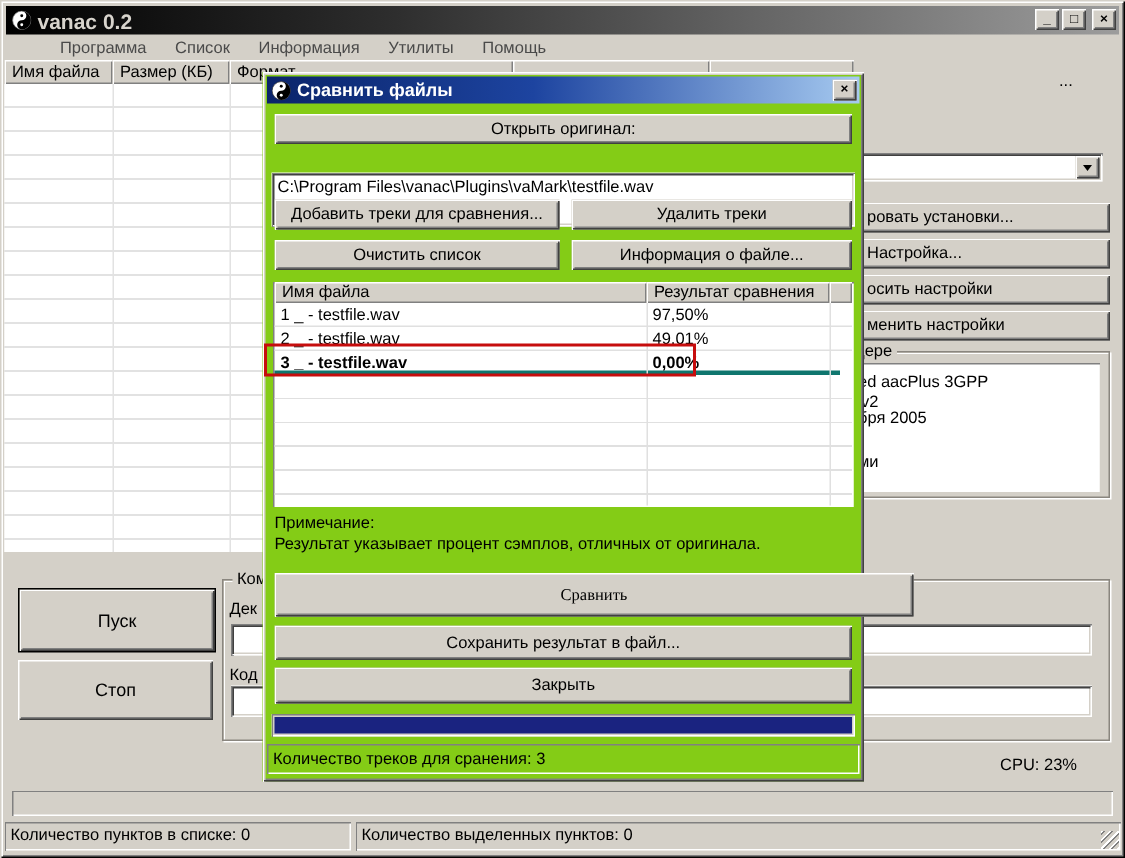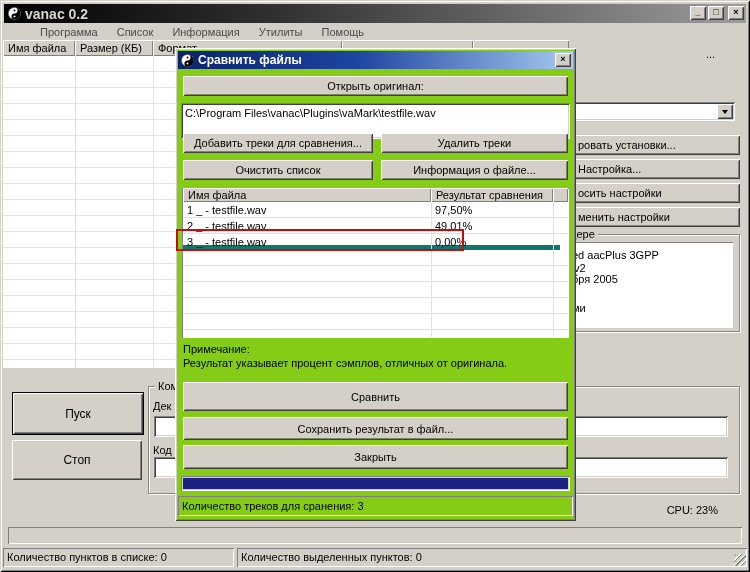--- a/index.html
+++ b/index.html
@@ -143,21 +143,21 @@
             <circle cx="8" cy="4.25" r="1.2" fill="#000"></circle>
             <circle cx="8" cy="11.75" r="1.2" fill="#fff"></circle>
           </svg>
       </span>
       <span style="margin-left:4px;">Сравнить файлы</span>
       <div class="winbtn raised" style="position:absolute;right:2px;top:2px;color:#000;">×</div>
     </div>
 
     <div class="abs raised btn" style="left:8px;top:28px;width:385px;height:20px;">Открыть оригинал:</div>
 
-    <div class="abs sunken" style="left:6px;top:55px;width:389px;height:36px;">
+    <div class="abs sunken" style="left:6px;top:67px;width:389px;height:36px;">
       <span class="abs" style="left:4px;top:4px;white-space:nowrap;">C:\Program Files\vanac\Plugins\vaMark\testfile.wav</span>
     </div>
 
     <div class="abs raised btn" style="left:8px;top:85px;width:190px;height:20px;">Добавить треки для сравнения...</div>
     <div class="abs raised btn" style="left:206px;top:85px;width:187px;height:20px;">Удалить треки</div>
     <div class="abs raised btn" style="left:8px;top:112px;width:190px;height:20px;">Очистить список</div>
     <div class="abs raised btn" style="left:206px;top:112px;width:187px;height:20px;">Информация о файле...</div>
 
     <div class="abs sunken-thin" style="left:7px;top:140px;width:387px;height:150px;background:#fff;">
       <div class="hcell" style="left:1px;width:248px;height:14px;">Имя файла</div>
@@ -165,33 +165,33 @@
       <div class="hcell" style="left:371px;width:15px;height:14px;"></div>
 
       <div class="abs" style="left:1px;top:14px;width:385px;height:16px;border-bottom:1px solid #e0e0e0;box-sizing:border-box;">
         <span class="abs" style="left:4px;top:2px;">1 _ - testfile.wav</span>
         <span class="abs" style="left:252px;top:2px;">97,50%</span>
       </div>
       <div class="abs" style="left:1px;top:30px;width:385px;height:16px;border-bottom:1px solid #e0e0e0;box-sizing:border-box;">
         <span class="abs" style="left:4px;top:2px;">2 _ - testfile.wav</span>
         <span class="abs" style="left:252px;top:2px;">49,01%</span>
       </div>
-      <div class="abs" style="left:1px;top:46px;width:377px;height:16px;border-bottom:5px solid #0f766e;box-sizing:border-box;">
+      <div class="abs" style="left:1px;top:46px;width:377px;height:16px;border-bottom:3px solid #0f766e;box-sizing:border-box;font-weight:bold;">
         <span class="abs" style="left:4px;top:2px;">3 _ - testfile.wav</span>
         <span class="abs" style="left:252px;top:2px;">0,00%</span>
       </div>
       <div class="abs" style="left:1px;top:62px;width:385px;height:87px;background:repeating-linear-gradient(to bottom,transparent 0,transparent 15px,#e0e0e0 15px,#e0e0e0 16px);"></div>
       <div class="vline" style="left:249px;top:14px;height:135px;background:#e0e0e0;"></div>
       <div class="vline" style="left:371px;top:14px;height:135px;background:#e0e0e0;"></div>
     </div>
 
     <span class="abs" style="left:8px;top:295px;">Примечание:</span>
     <span class="abs" style="left:8px;top:309px;">Результат указывает процент сэмплов, отличных от оригинала.</span>
 
-    <div class="abs raised btn" style="left:8px;top:334px;width:385px;height:29px;">Сравнить</div>
+    <div class="abs raised btn" style="left:8px;top:334px;width:426px;height:29px;font-family:Liberation Serif, serif;">Сравнить</div>
     <div class="abs raised btn" style="left:8px;top:369px;width:385px;height:23px;">Сохранить результат в файл...</div>
     <div class="abs raised btn" style="left:8px;top:397px;width:385px;height:24px;">Закрыть</div>
 
     <div class="abs sunken-thin" style="left:6px;top:428px;width:389px;height:15px;background:#d4d0c8;">
       <div style="position: absolute; left: 2px; top: 2px; bottom: 2px; background: rgb(26, 35, 128); width: calc(100% - 4px);"></div>
     </div>
 
     <div class="abs sunken-thin" style="left:3px;top:448px;width:395px;height:20px;">
       <span class="abs" style="left:4px;top:4px;">Количество треков для сранения: 3</span>
     </div>

